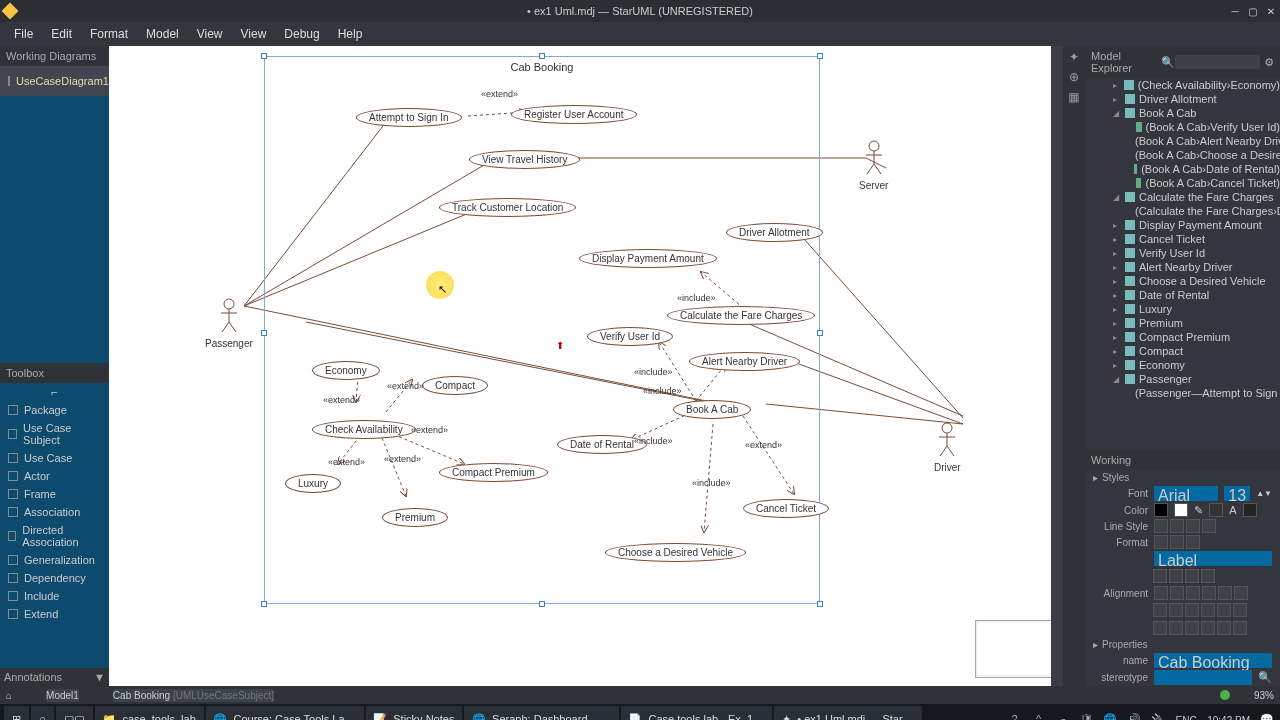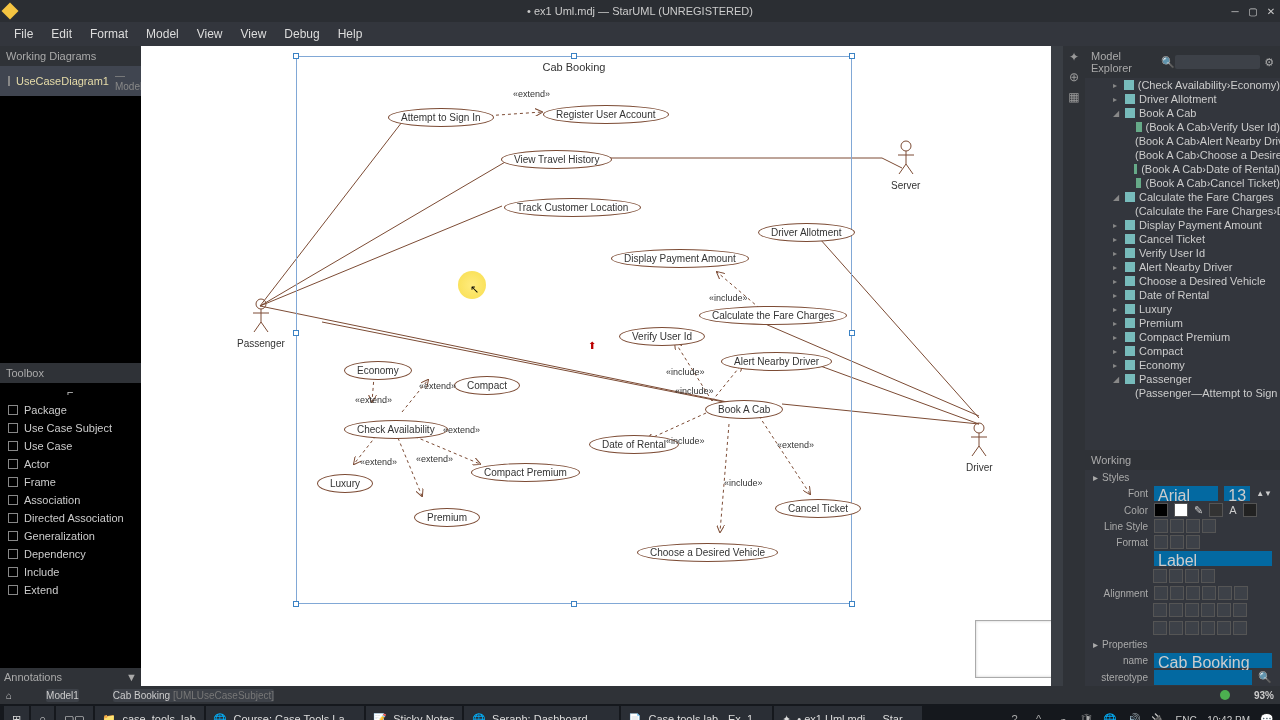--- a/index.html
+++ b/index.html
@@ -8,21 +8,21 @@
 .titlebar { height:22px; background:#2b2e33; display:flex; align-items:center; justify-content:center; position:relative; }
 .titlebar .logo { position:absolute; left:4px; width:12px; height:12px; background:#f5c542; transform:rotate(45deg); }
 .titlebar .title { color:#ccc; font-size:11px; }
 .win-ctrl { position:absolute; right:0; display:flex; }
 .win-ctrl span { width:18px; height:18px; display:flex; align-items:center; justify-content:center; color:#ccc; cursor:pointer; font-size:10px; }
 
 .menubar { height:24px; background:#33363d; display:flex; align-items:center; padding:0 6px; gap:2px; }
 .menubar a { color:#ddd; font-size:12px; padding:3px 8px; cursor:pointer; }
 
 .body { display:flex; height:640px; }
-.left-panel { width:141px; background:#000000; display:flex; flex-direction:column; }
+.left-panel { width:109px; background:#0c4a6e; display:flex; flex-direction:column; }
 .panel-head { background:#2f3237; padding:4px 6px; font-size:11px; color:#aaa; }
 .diagram-item { padding:4px 8px; background:#404550; display:flex; align-items:center; gap:6px; color:#e6dca9; font-size:11px; }
 .diagram-item .suffix { color:#888; font-size:10px; margin-left:auto; }
 .toolbox { flex:1; }
 .toolbox .item { padding:3px 8px; color:#ccc; font-size:11px; display:flex; align-items:center; gap:6px; cursor:pointer; }
 .ico { width:10px; height:10px; border:1px solid #888; }
 .annot { background:#2f3237; padding:3px 4px; display:flex; justify-content:space-between; color:#aaa; }
 
 .canvas-wrap { flex:1; background:#fff; position:relative; overflow:hidden; }
 .canvas-scroll-v { position:absolute; right:0; top:0; bottom:0; width:12px; background:#3a3e44; }
@@ -54,21 +54,21 @@
 .prop-section { padding:2px 8px; color:#aaa; font-size:10px; display:flex; align-items:center; gap:4px; }
 .prop-row { display:flex; align-items:center; padding:1px 8px; gap:6px; }
 .prop-row label { width:55px; text-align:right; color:#aaa; font-size:10px; }
 .prop-row .val { flex:1; background:#0369a1; color:#ccc; padding:1px 4px; font-size:16px; height:15px; }
 .sw { width:14px; height:14px; border:1px solid #555; }
 .btnrow { display:flex; gap:2px; padding:2px 8px 2px 68px; }
 .btnrow span { width:14px; height:14px; background:#3d4148; border:1px solid #555; }
 
 .statusbar { height:18px; background:#2f3237; display:flex; align-items:center; padding:0 6px; gap:8px; font-size:10px; }
 .statusbar .crumb { background:#3d4148; padding:1px 0; border-radius:2px;margin-left:26px; }
-.statusbar .right { margin-left:auto; display:flex; align-items:center; gap:24px;font-weight:bold; }
+.statusbar .right { margin-left:auto; display:flex; align-items:center; gap:24px; }
 .ok-dot { width:10px; height:10px; background:#4caf50; border-radius:50%; }
 
 .taskbar { height:32px; background:#15181d; display:flex; align-items:center; padding:0 4px; gap:2px; position:relative; }
 .task-btn { height:28px; background:#2a2e35; padding:0 8px; display:flex; align-items:center; gap:6px; color:#ddd; font-size:11px; cursor:pointer; border-bottom:2px solid transparent; }
 .task-btn.active { border-bottom-color:#4aa3ff; }
 .tray { position:absolute; right:6px; display:flex; align-items:center; gap:10px; color:#ccc; font-size:10px; }
 .tray-ico { width:14px; height:14px; color:#aaa; text-align:center; font-size:11px; }
 </style>
 </head>
 <body>
@@ -168,21 +168,21 @@
       <div class="handle" style="left:708px;top:7px"></div>
     <div class="handle" style="left:152px;top:284px"></div>
       <div class="handle" style="left:708px;top:284px"></div>
     <div class="handle" style="left:152px;top:555px"></div>
       <div class="handle" style="left:430px;top:555px"></div>
       <div class="handle" style="left:708px;top:555px"></div>
 
     <div class="usecase" style="left:247px;top:62px">Attempt to Sign In</div>
     <div class="usecase" style="left:402px;top:59px">Register User Account</div>
     <div class="usecase" style="left:360px;top:104px">View Travel History</div>
-    <div class="usecase" style="left:363px;top:152px">Track Customer  Location</div>
+    <div class="usecase" style="left:330px;top:152px">Track Customer  Location</div>
     <div class="usecase" style="left:617px;top:177px">Driver Allotment</div>
     <div class="usecase" style="left:470px;top:203px">Display Payment Amount</div>
     <div class="usecase" style="left:558px;top:260px">Calculate the Fare Charges</div>
     <div class="usecase" style="left:478px;top:281px">Verify User Id</div>
     <div class="usecase" style="left:580px;top:306px">Alert Nearby Driver</div>
     <div class="usecase" style="left:564px;top:354px">Book A Cab</div>
     <div class="usecase" style="left:448px;top:389px">Date of Rental</div>
     <div class="usecase" style="left:634px;top:453px">Cancel Ticket</div>
     <div class="usecase" style="left:496px;top:497px">Choose a Desired Vehicle</div>
     <div class="usecase" style="left:203px;top:374px">Check Availability</div>

